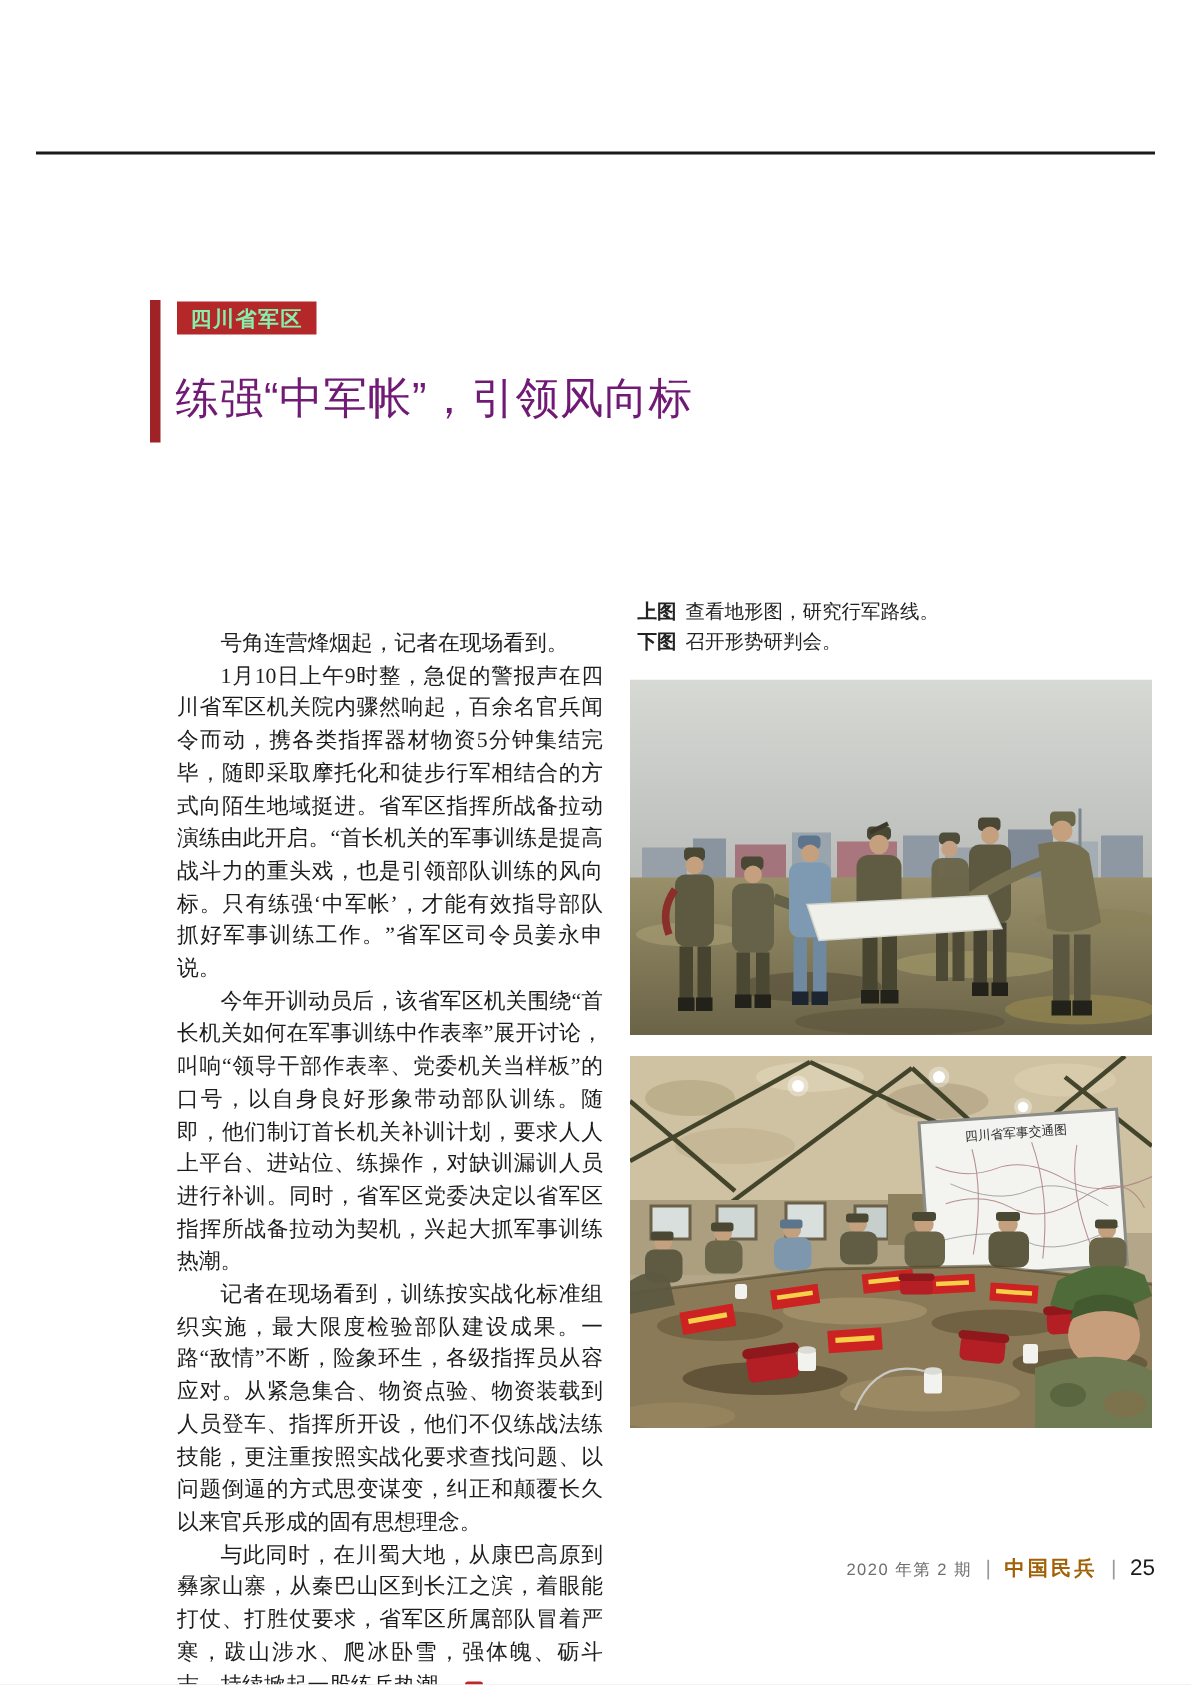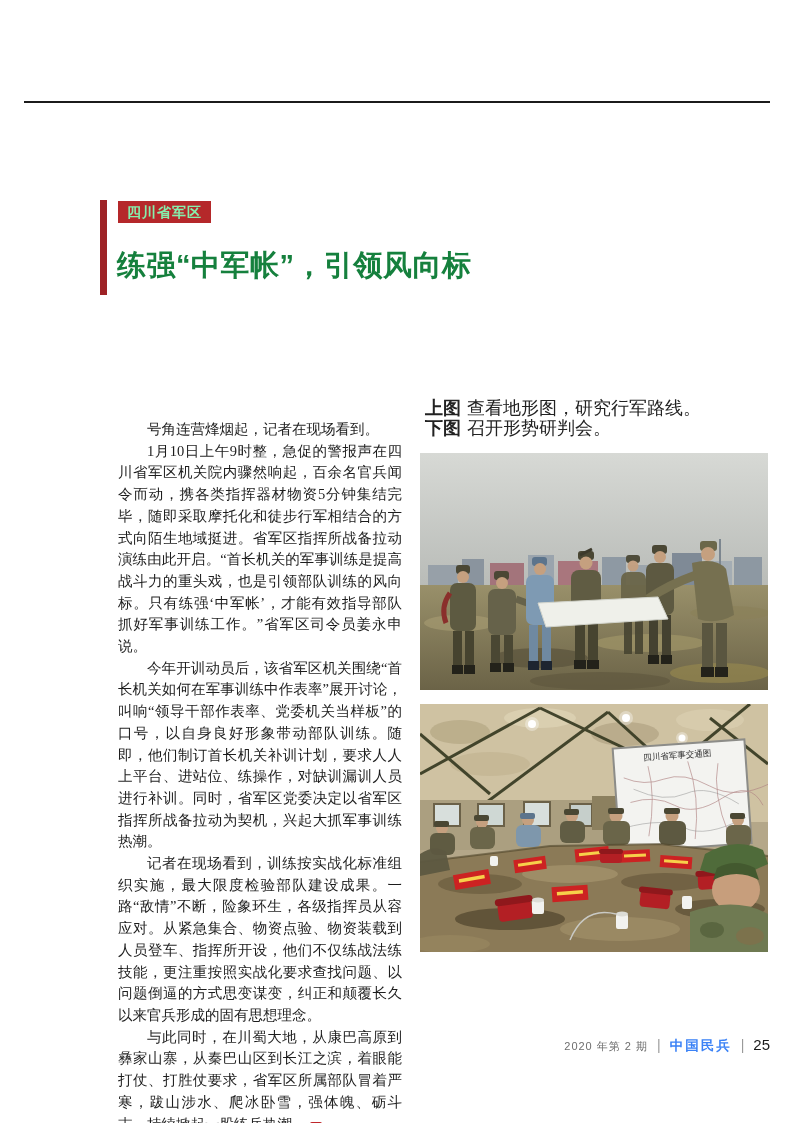--- a/index.html
+++ b/index.html
@@ -2,43 +2,43 @@
 <html><head>
 <meta charset="utf-8">
 <style>
   html,body{margin:0;padding:0;background:#e9e9e9;}
   .page{position:relative;width:794px;height:1123px;background:#ffffff;margin:0 auto;
         font-family:"Liberation Sans","DejaVu Sans",sans-serif;overflow:hidden;}
   .top-rule{position:absolute;left:24px;top:101px;width:746px;height:2px;background:#1b1b1b;}
   .red-bar{position:absolute;left:100px;top:200px;width:7px;height:95px;background:#9e2226;}
   .badge{position:absolute;left:118px;top:201px;background:#b5282a;color:#86efac;
          font-size:14px;font-weight:bold;line-height:22px;padding:0 9px;letter-spacing:1px;}
-  .title{position:absolute;left:117px;top:227px;font-size:29px;font-weight:bold;color:#15803d;
+  .title{position:absolute;left:117px;top:227px;font-size:29px;font-weight:normal;color:#701a75;
          letter-spacing:0.5px;white-space:nowrap;}
   .byline{position:absolute;left:118px;top:281px;font-size:13px;color:#222;}
   .byline .prefix{font-family:"Liberation Serif","DejaVu Serif",serif;font-weight:normal;}
   .byline .sep{margin:0 2px 0 1px;color:#333;font-weight:normal;}
   .byline .names{font-weight:bold;letter-spacing:1px;}
   .body-col{position:absolute;left:118px;top:419px;width:284px;color:#1d1d1d;
             font-family:"Liberation Serif","DejaVu Serif",serif;font-size:14.5px;
             line-height:21.7px;text-align:justify;}
   .body-col p{margin:0;text-indent:2em;}
   .endmark{display:inline-block;width:12px;height:12px;background:#c0272b;border-radius:2px;
            color:#fff;font-size:8px;line-height:12px;text-align:center;vertical-align:-1px;
            margin-left:3px;font-family:"Liberation Sans",sans-serif;}
-  .captions{position:absolute;left:425px;top:398px;width:345px;font-size:18px;color:#222;
+  .captions{position:absolute;left:425px;top:398px;width:345px;font-size:13px;color:#222;
             line-height:20px;}
   .caption-line .cap-label{font-weight:bold;margin-right:6px;}
   .photo{position:absolute;left:420px;display:block;}
   .photo svg{display:block;}
   .footer{position:absolute;right:24px;top:1003px;display:flex;align-items:baseline;
           white-space:nowrap;}
   .footer .issue{font-size:11px;color:#6e6e6e;letter-spacing:1px;margin-top:36px;}
   .footer .fsep{font-size:14px;color:#9a9a9a;margin:0 9px;font-weight:300;}
-  .footer .mag{font-size:13.5px;font-weight:bold;color:#3b82f6;letter-spacing:2px;}
+  .footer .mag{font-size:13.5px;font-weight:bold;color:#a16207;letter-spacing:2px;}
   .footer .pageno{font-size:15px;color:#1b1b1b;font-weight:500;}
 </style>
 </head>
 <body>
 
 <div class="page">
 
   <div class="top-rule"></div>
   <div class="red-bar"></div>
 

